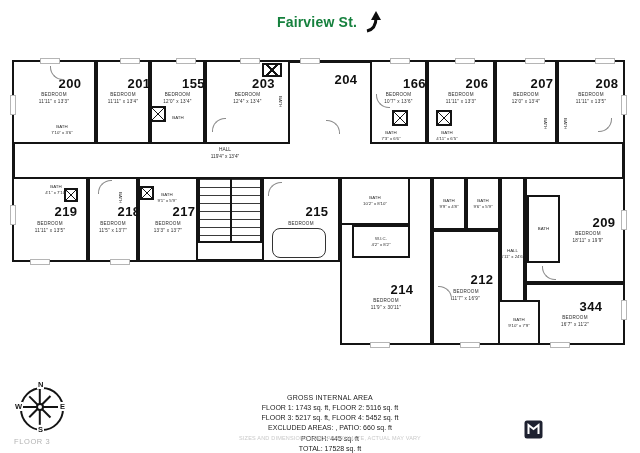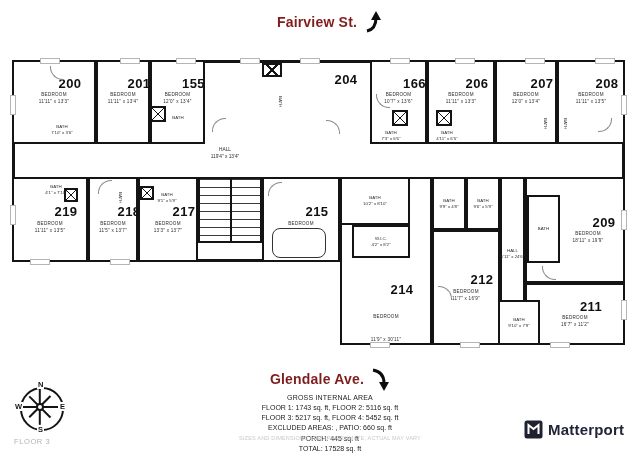--- a/index.html
+++ b/index.html
@@ -2,21 +2,21 @@
 <html><head>
 <meta charset="utf-8">
 <style>
   html,body{margin:0;padding:0;background:#fff;}
   .stage{position:relative;width:640px;height:453px;background:#fff;overflow:hidden;
          font-family:"Liberation Sans",sans-serif;color:#111;}
   .shell{position:absolute;background:#fff;border:3px solid #141414;box-sizing:border-box;}
   .room{position:absolute;background:#fff;border:2.5px solid #141414;box-sizing:border-box;
         display:flex;flex-direction:column;align-items:center;justify-content:center;text-align:center;z-index:3;}
   .room.up{padding-bottom:22px;}
-  .room.mid{justify-content:space-between;padding-top:104px;}
+  .room.mid{justify-content:flex-start;padding-top:104px;}
   .room.shiftr{padding-left:26px;}
   .rnum{font-weight:bold;font-size:13px;letter-spacing:.4px;color:#101010;line-height:1.05;margin-left:32px;}
   .rsub{font-size:4.6px;color:#2c2c2c;letter-spacing:.25px;margin-top:1.5px;line-height:1.25;}
   .openlabel{position:absolute;z-index:3;display:flex;align-items:center;justify-content:center;}
   .bathbox{position:absolute;background:#fff;border:2px solid #141414;box-sizing:border-box;z-index:4;
            display:flex;flex-direction:column;align-items:center;justify-content:center;text-align:center;}
   .blab{font-size:4.4px;color:#2c2c2c;line-height:1.3;}
   .tinylab{position:absolute;z-index:5;font-size:4.4px;color:#2c2c2c;text-align:center;line-height:1.3;}
   .vert{writing-mode:vertical-rl;}
   .hallmain{position:absolute;z-index:2;font-size:4.8px;color:#2c2c2c;text-align:center;line-height:1.4;}
@@ -25,21 +25,21 @@
   .rail{position:absolute;left:50%;top:0;bottom:0;width:2px;background:#141414;}
   .xbox{position:absolute;z-index:4;border:2px solid #141414;box-sizing:border-box;background:
         linear-gradient(45deg,transparent 46%,#141414 46% 54%,transparent 54%),
         linear-gradient(-45deg,transparent 46%,#141414 46% 54%,transparent 54%);}
   .win{position:absolute;z-index:6;background:#fff;border:1px solid #b5b5b5;box-sizing:border-box;}
   .door{position:absolute;z-index:5;width:13px;height:13px;border-left:1px solid #8a8a8a;
         border-bottom:1px solid #8a8a8a;border-radius:0 0 0 13px;}
   .r90{transform:rotate(90deg);} .r180{transform:rotate(180deg);} .r270{transform:rotate(270deg);}
   .tub{position:absolute;z-index:4;border:1.5px solid #333;border-radius:8px;background:#fff;}
   .street{position:absolute;display:flex;align-items:center;justify-content:center;gap:6px;z-index:7;}
-  .street-name{font-size:14px;font-weight:bold;color:#7f1d1d;letter-spacing:.2px;}
+  .street-name{font-size:14px;font-weight:bold;color:#15803d;letter-spacing:.2px;}
   .areas{position:absolute;z-index:7;text-align:center;font-size:7px;color:#222;line-height:1.45;}
   .areas .t{letter-spacing:.2px;}
   .disclaimer{position:absolute;z-index:7;text-align:center;font-size:5.5px;color:#c9c9c9;letter-spacing:.2px;}
   .floorlbl{position:absolute;z-index:7;font-size:7.5px;color:#b3b3b3;letter-spacing:.6px;}
   .compass{position:absolute;z-index:7;}
   .c-ring{position:absolute;left:6px;top:6px;width:40px;height:40px;border:2.5px solid #141414;border-radius:50%;}
   .c-spoke{position:absolute;left:8px;top:25px;width:36px;height:1.6px;background:#141414;}
   .c-dot{position:absolute;left:22px;top:22px;width:8px;height:8px;border:2px solid #141414;border-radius:50%;background:#fff;box-sizing:border-box;}
   .c-letter{position:absolute;font-size:7.5px;font-weight:bold;color:#141414;z-index:2;background:#fff;padding:0 1px;}
   .brand{position:absolute;z-index:7;display:flex;align-items:center;gap:5px;}
@@ -74,20 +74,25 @@
   <div class="room up" style="left:96px;top:60px;width:54px;height:84px;">
     <div class="rnum">201</div>
     <div class="rsub">BEDROOM</div>
     <div class="rsub">11'11" x 13'4"</div>
   </div>
   <div class="room up" style="left:150px;top:60px;width:55px;height:84px;">
     <div class="rnum">155</div>
     <div class="rsub">BEDROOM</div>
     <div class="rsub">12'0" x 13'4"</div>
   </div>
+  <div class="room up" style="left:205px;top:60px;width:85px;height:84px;">
+    <div class="rnum">203</div>
+    <div class="rsub">BEDROOM</div>
+    <div class="rsub">12'4" x 13'4"</div>
+  </div>
   <div class="openlabel" style="left:295px;top:66px;width:70px;height:28px;">
     <div class="rnum">204</div>
   </div>
   <div class="room up" style="left:370px;top:60px;width:57px;height:84px;">
     <div class="rnum">166</div>
     <div class="rsub">BEDROOM</div>
     <div class="rsub">10'7" x 13'6"</div>
   </div>
   <div class="room up" style="left:427px;top:60px;width:68px;height:84px;">
     <div class="rnum">206</div>
@@ -143,21 +148,21 @@
   <div class="tinylab" style="left:496px;top:248px;width:33px;">
     <div>HALL</div>
     <div>6'11" x 24'6"</div>
   </div>
   <div class="room shiftr" style="left:525px;top:177px;width:100px;height:106px;">
     <div class="rnum">209</div>
     <div class="rsub">BEDROOM</div>
     <div class="rsub">18'11" x 19'9"</div>
   </div>
   <div class="room" style="left:525px;top:283px;width:100px;height:62px;">
-    <div class="rnum">211</div>
+    <div class="rnum">344</div>
     <div class="rsub">BEDROOM</div>
     <div class="rsub">16'7" x 11'2"</div>
   </div>
 
   <div class="bathbox" style="left:340px;top:177px;width:70px;height:48px;">
     <div class="blab">BATH</div>
     <div class="blab">10'2" x 8'10"</div>
   </div>
   <div class="bathbox" style="left:352px;top:225px;width:58px;height:33px;">
     <div class="blab">W.I.C.</div>
@@ -246,27 +251,20 @@
   <div class="win" style="left:110px;top:259px;width:20px;height:6px;"></div>
   <div class="win" style="left:370px;top:342px;width:20px;height:6px;"></div>
   <div class="win" style="left:460px;top:342px;width:20px;height:6px;"></div>
   <div class="win" style="left:550px;top:342px;width:20px;height:6px;"></div>
   <div class="win" style="left:10px;top:95px;width:6px;height:20px;"></div>
   <div class="win" style="left:10px;top:205px;width:6px;height:20px;"></div>
   <div class="win" style="left:621px;top:95px;width:6px;height:20px;"></div>
   <div class="win" style="left:621px;top:210px;width:6px;height:20px;"></div>
   <div class="win" style="left:621px;top:300px;width:6px;height:20px;"></div>
 
-  <div class="street" style="left:230px;top:366px;width:200px;">
-    <span class="street-name">Glendale Ave.</span>
-    <svg width="20" height="26">
-        <path d="M3 4 Q 14 6 14 17" fill="none" stroke="#0d0d0d" stroke-width="3"></path>
-        <polygon points="14,25 9,16 19,16" fill="#0d0d0d"></polygon>
-      </svg>
-  </div>
   <div class="areas" style="left:220px;top:393px;width:220px;">
     <div class="t">GROSS INTERNAL AREA</div>
     <div>FLOOR 1: 1743 sq. ft, FLOOR 2: 5116 sq. ft</div>
     <div>FLOOR 3: 5217 sq. ft, FLOOR 4: 5452 sq. ft</div>
     <div>EXCLUDED AREAS: , PATIO: 660 sq. ft</div>
     <div>PORCH: 445 sq. ft</div>
     <div>TOTAL: 17528 sq. ft</div>
   </div>
   <div class="disclaimer" style="left:195px;top:435px;width:270px;">SIZES AND DIMENSIONS ARE APPROXIMATE, ACTUAL MAY VARY</div>
 
@@ -282,16 +280,15 @@
     <div class="c-letter" style="left:23px;top:44px;">S</div>
     <div class="c-letter" style="left:0px;top:21px;">W</div>
   </div>
   <div class="floorlbl" style="left:14px;top:437px;">FLOOR 3</div>
 
   <div class="brand" style="left:524px;top:420px;">
     <svg width="19" height="19" viewBox="0 0 19 19">
       <rect x="0.5" y="0.5" width="18" height="18" rx="2.5" fill="#1e2130"></rect>
       <path d="M4.5 14 V5 l5 4 5-4 v9" fill="none" stroke="#fff" stroke-width="2"></path>
     </svg>
-    <span class="brand-name">Matterport</span>
   </div>
 
 </div>
 
 </body></html>

